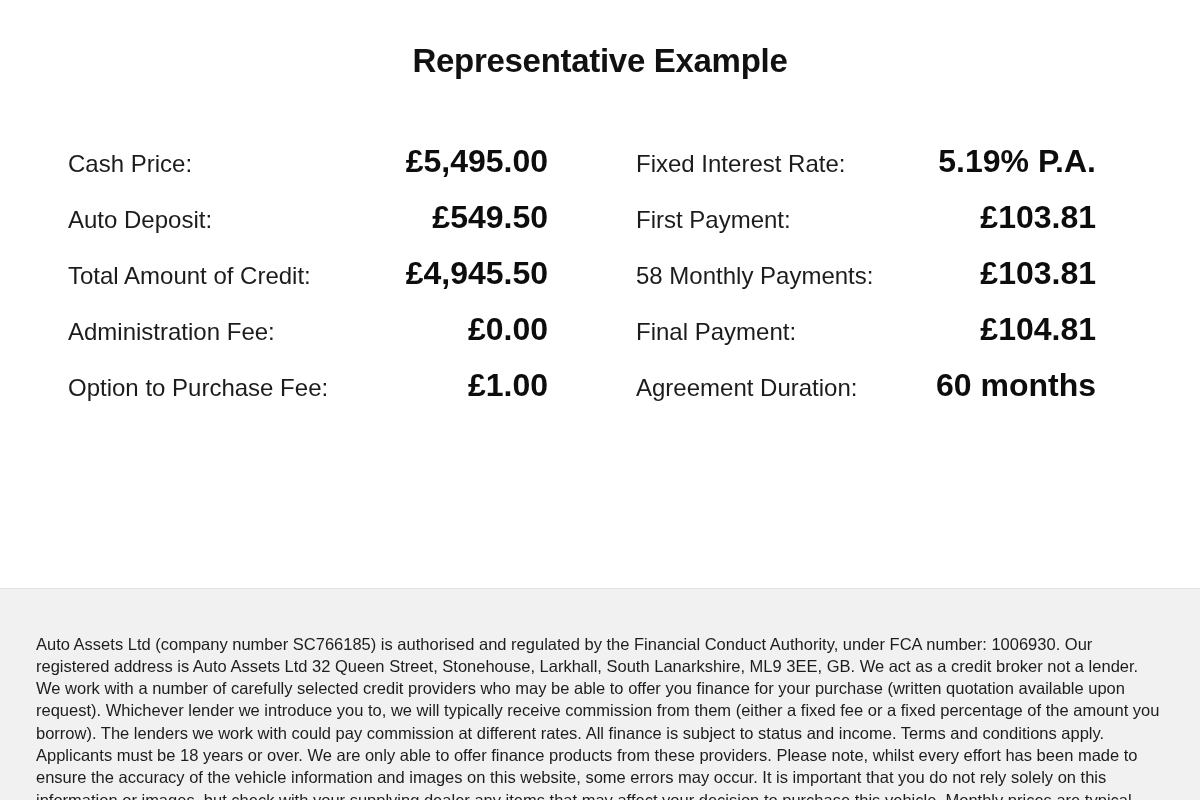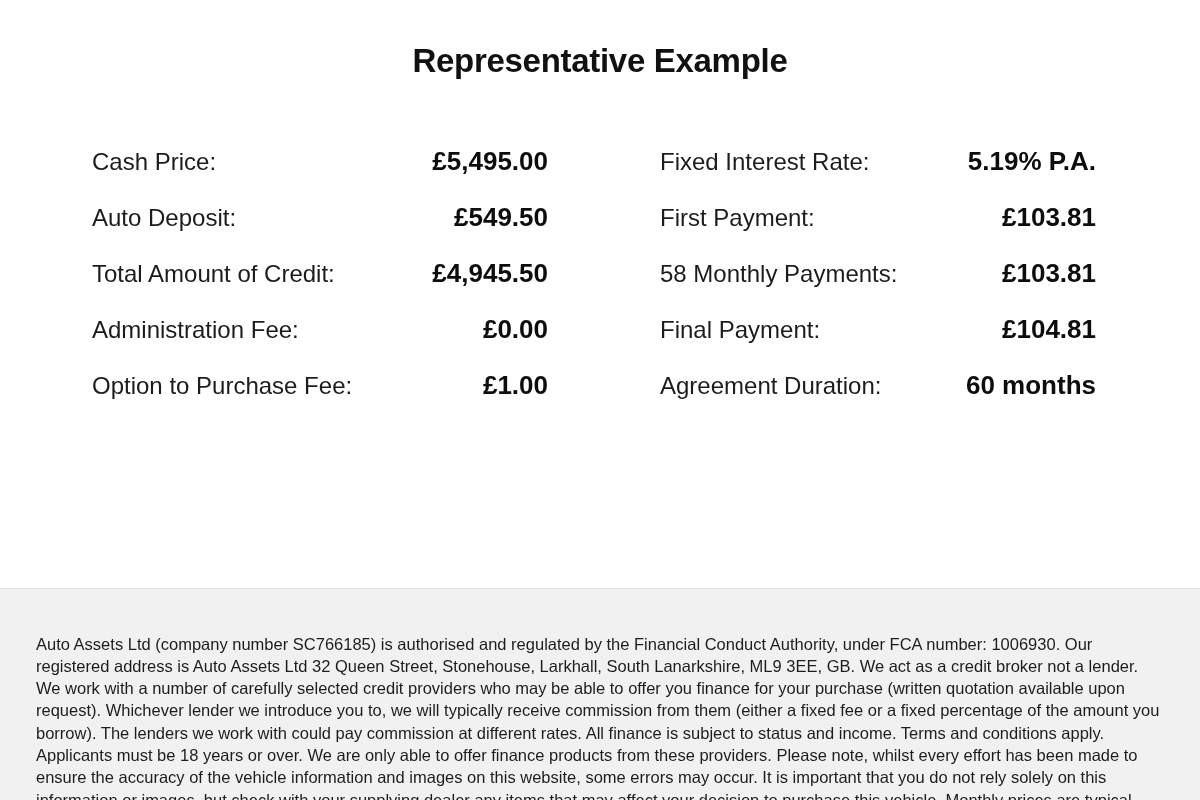--- a/index.html
+++ b/index.html
@@ -55,24 +55,23 @@
     justify-content: space-between;
     align-items: baseline;
     height: 56px;
     line-height: 56px;
   }
   .label {
     font-size: 24px;
     font-weight: 400;
     color: #1c1c1c;
     white-space: nowrap;
-    margin-left: 24px;
   }
   .value {
-    font-size: 26px;
+    font-size: 32px;
     font-weight: bold;
     color: #0d0d0d;
     white-space: nowrap;
   }
   .footer {
     position: absolute;
     left: 0;
     top: 588px;
     width: 1200px;
     height: 212px;

